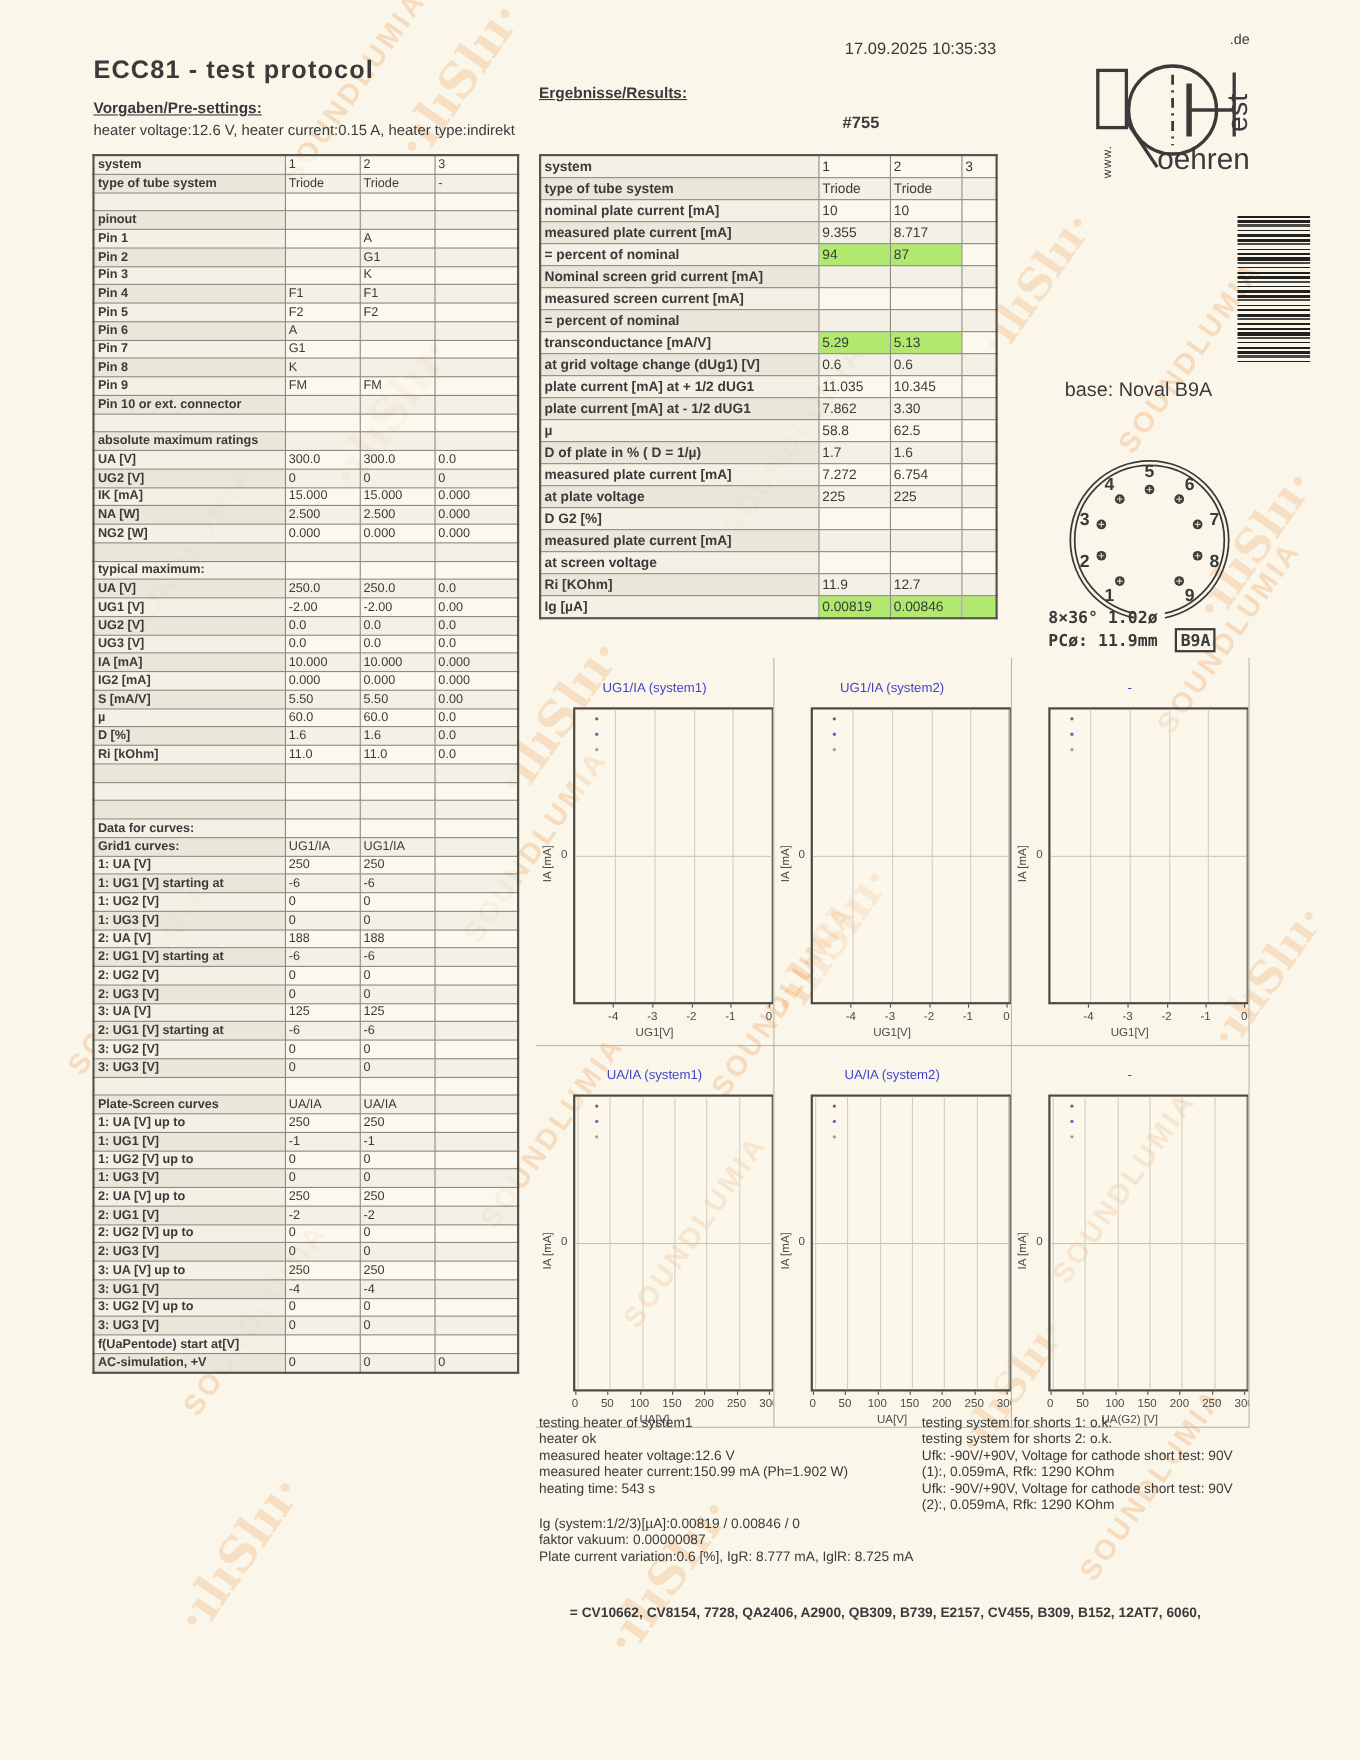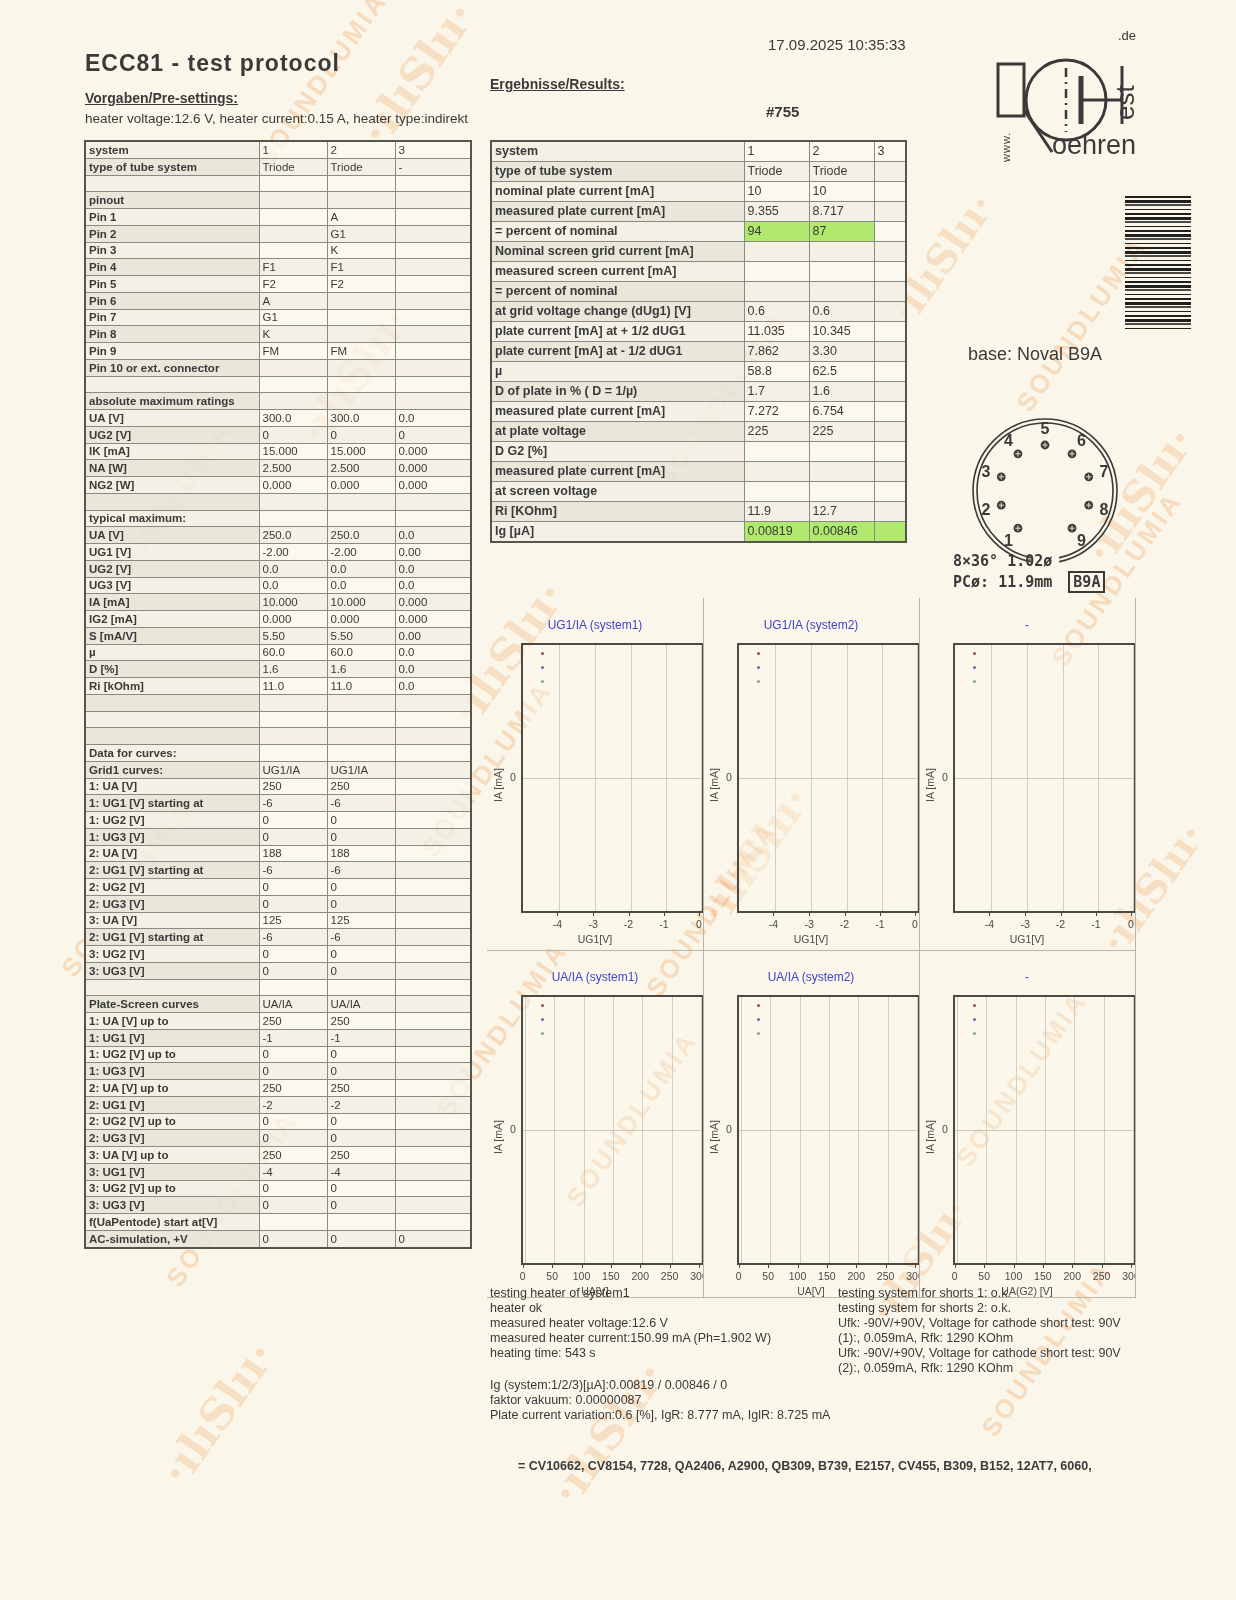--- a/index.html
+++ b/index.html
@@ -563,20 +563,26 @@
           <td class="lab alt0">measured screen current [mA]</td>
           <td class="val alt0"></td>
           <td class="val alt0"></td>
           <td class="val alt0"></td>
         </tr>
         <tr>
           <td class="lab alt1">= percent of nominal</td>
           <td class="val alt1"></td>
           <td class="val alt1"></td>
           <td class="val alt1"></td>
+        </tr>
+        <tr>
+          <td class="lab alt0">transconductance [mA/V]</td>
+          <td class="val alt0 hl">5.29</td>
+          <td class="val alt0 hl">5.13</td>
+          <td class="val alt0"></td>
         </tr>
         <tr>
           <td class="lab alt1">at grid voltage change (dUg1) [V]</td>
           <td class="val alt1">0.6</td>
           <td class="val alt1">0.6</td>
           <td class="val alt1"></td>
         </tr>
         <tr>
           <td class="lab alt0">plate current [mA] at + 1/2 dUG1</td>
           <td class="val alt0">11.035</td>

